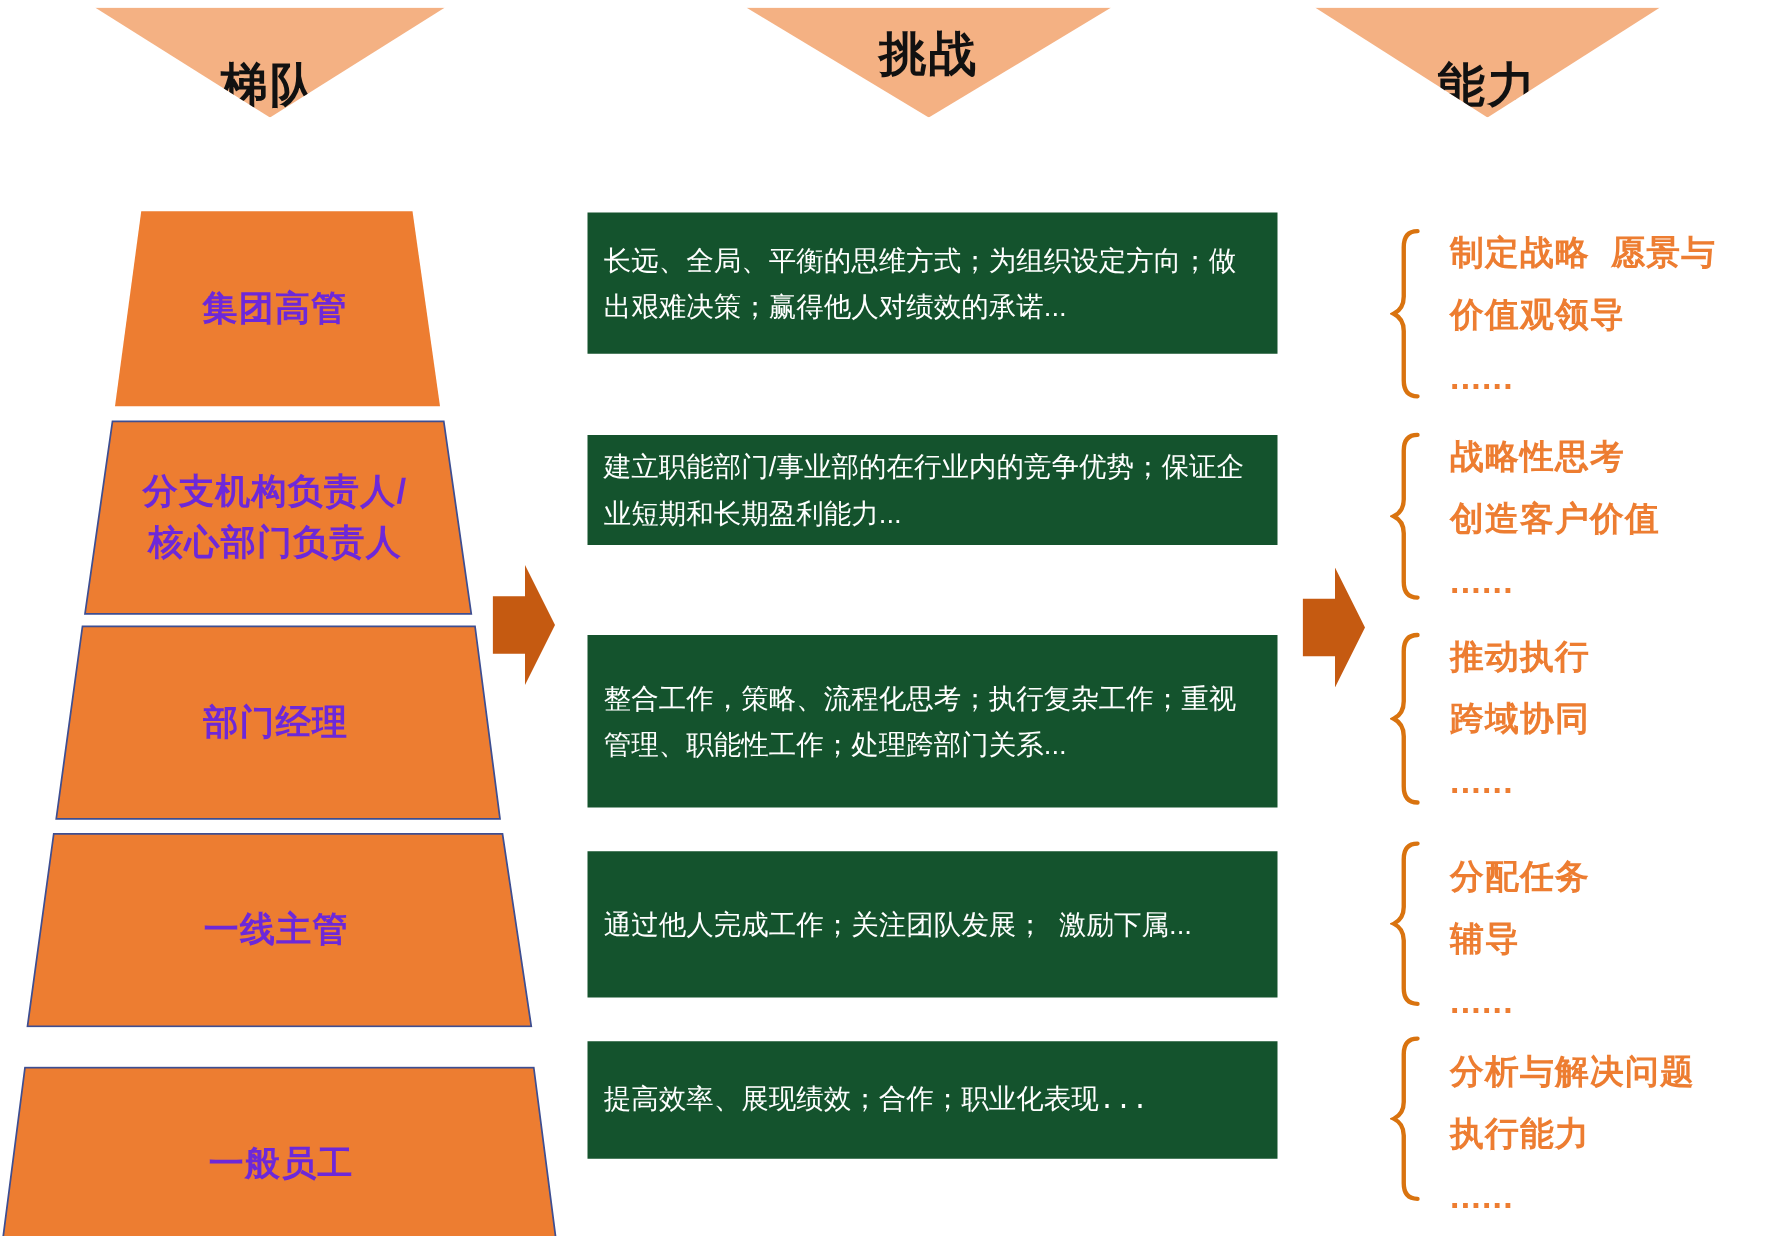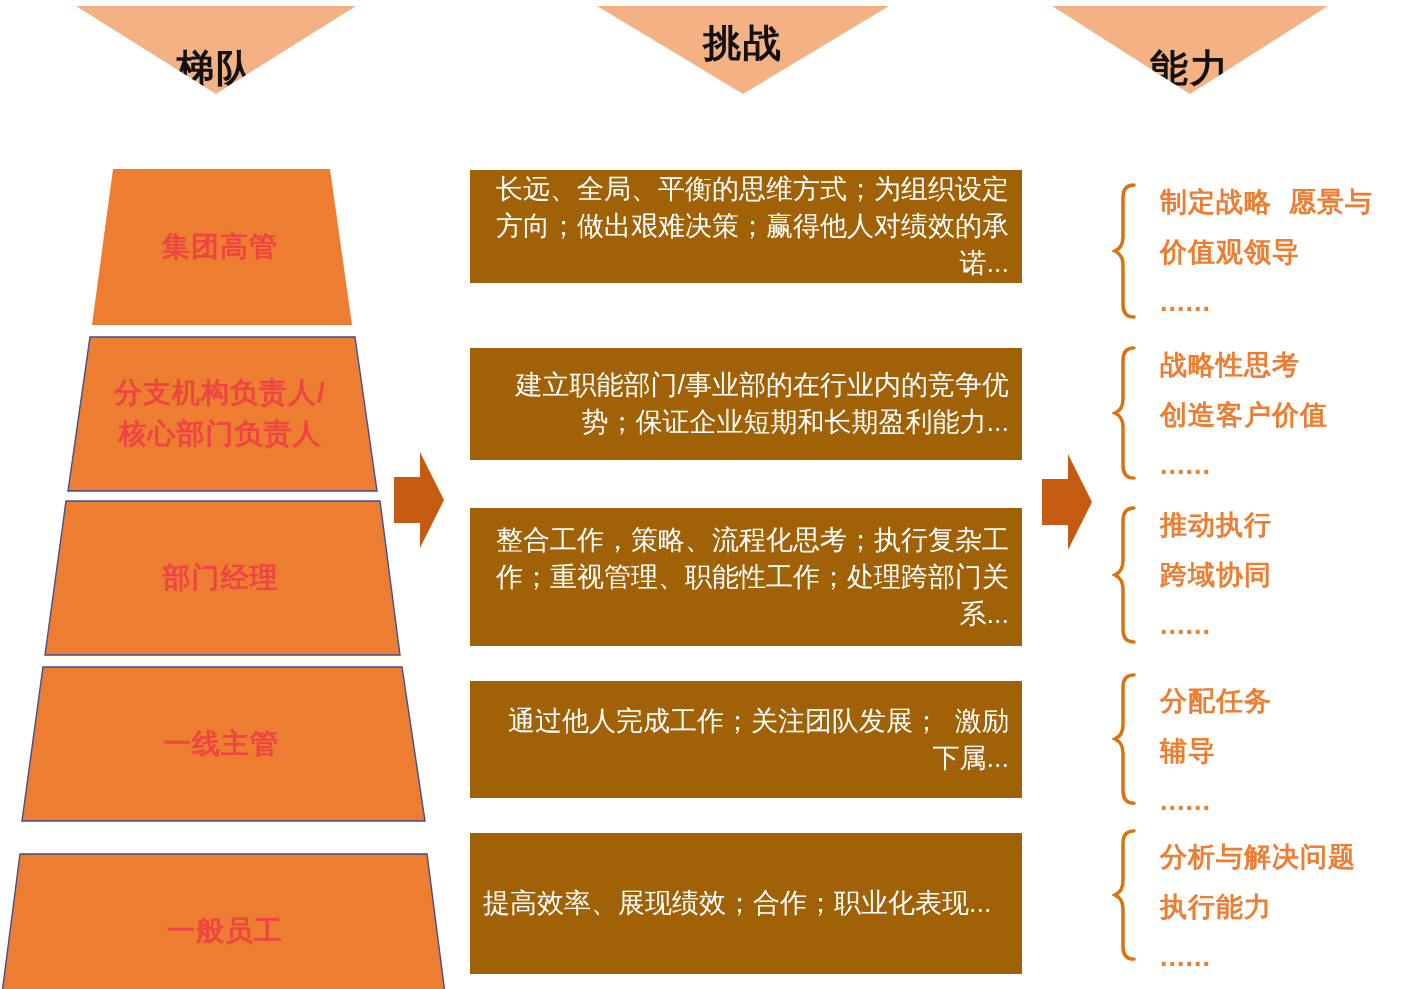--- a/index.html
+++ b/index.html
@@ -22,44 +22,44 @@
   }
   .chev-1{left:76px;top:6px;width:280px;height:88px;align-items:flex-end;}
   .chev-2{left:597px;top:6px;width:292px;height:88px;}
   .chev-3{left:1052px;top:6px;width:276px;height:88px;align-items:flex-end;}
   
   .tier{position:absolute;}
   .tier svg{position:absolute;inset:0;width:100%;height:100%;}
   .tier-label{
     position:absolute;inset:0;
     display:flex;flex-direction:column;align-items:center;justify-content:center;
-    color:#ef4444;font-size:28px;font-weight:700;
+    color:#6d28d9;font-size:28px;font-weight:700;
     text-align:center;line-height:1.45;letter-spacing:1px;
   }
   .tier-1{left:85px;top:168px;width:270px;height:158px;}
   .tier-2{left:60px;top:336px;width:320px;height:156px;}
   .tier-3{left:38px;top:500px;width:365px;height:156px;}
   .tier-4{left:15px;top:666px;width:412px;height:156px;}
   .tier-5{left:0px;top:853px;width:450px;height:157px;}
   .tier polygon{fill:#ED7D31;stroke:#3E4E91;stroke-width:1.4;}
   .tier-1 polygon{stroke:none;}
   
   .challenge{
     position:absolute;left:470px;width:552px;
-    background:#a16207;color:#ffffff;
-    font-size:27px;line-height:37px;font-weight:400;
+    background:#14532d;color:#ffffff;
+    font-size:22px;line-height:37px;font-weight:400;
     display:flex;align-items:center;
-    padding:6px 13px;box-sizing:border-box;text-align:right;
+    padding:6px 13px;box-sizing:border-box;
   }
   .challenge .txt{white-space:pre-wrap;}
   .chal-1{top:170px;height:113px;}
-  .chal-2{top:348px;height:112px;}
+  .chal-2{top:348px;height:88px;}
   .chal-3{top:508px;height:138px;}
   .chal-4{top:681px;height:117px;}
-  .chal-5{top:833px;height:141px;}
+  .chal-5{top:833px;height:94px;font-family:Liberation Mono, monospace;}
   
   .flow-arrow{
     position:absolute;width:50px;height:96px;
     background:#C55A11;
     clip-path:polygon(0 26%,52% 26%,52% 0,100% 50%,52% 100%,52% 74%,0 74%);
   }
   .arrow-1{left:394px;top:452px;}
   .arrow-2{left:1042px;top:454px;}
   
   .brace{position:absolute;left:1112px;width:26px;}

